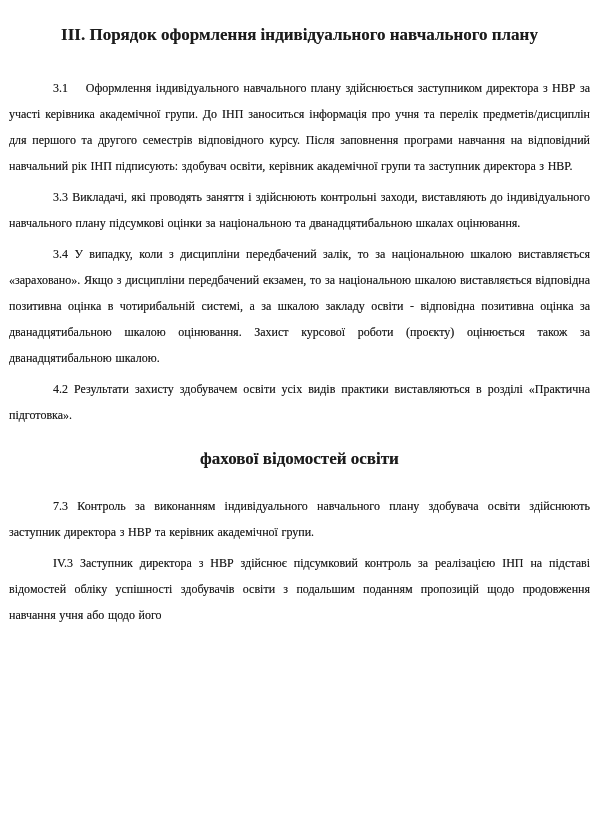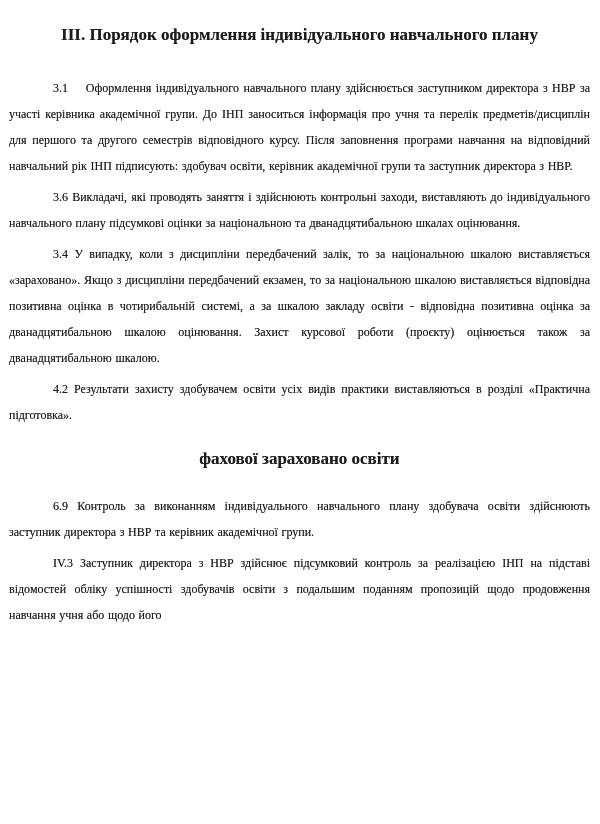--- a/index.html
+++ b/index.html
@@ -42,24 +42,24 @@
 </head>
 <body>
 
 <div class="page">
 
   <h1 class="heading heading-first">
     <span class="hline">III. Порядок оформлення індивідуального навчального плану</span>
   </h1>
 
   <p class="para">3.1&nbsp;&nbsp;&nbsp; Оформлення індивідуального навчального плану здійснюється заступником директора з НВР за участі керівника академічної групи. До ІНП заноситься інформація про учня та перелік предметів/дисциплін для першого та другого семестрів відповідного курсу. Після заповнення програми навчання на відповідний навчальний рік ІНП підписують: здобувач освіти, керівник академічної групи та заступник директора з НВР.</p>
-  <p class="para">3.6 Викладачі, які проводять заняття і здійснюють контрольні заходи, виставляють до індивідуального навчального плану підсумкові оцінки за національною та дванадцятибальною шкалах оцінювання.</p>
+  <p class="para">3.3 Викладачі, які проводять заняття і здійснюють контрольні заходи, виставляють до індивідуального навчального плану підсумкові оцінки за національною та дванадцятибальною шкалах оцінювання.</p>
   <p class="para">3.4 У випадку, коли з дисципліни передбачений залік, то за національною шкалою виставляється «зараховано». Якщо з дисципліни передбачений екзамен, то за національною шкалою виставляється відповідна позитивна оцінка в чотирибальній системі, а за шкалою закладу освіти - відповідна позитивна оцінка за дванадцятибальною шкалою оцінювання. Захист курсової роботи (проєкту) оцінюється також за дванадцятибальною шкалою.</p>
   <p class="para">4.2 Результати захисту здобувачем освіти усіх видів практики виставляються в розділі «Практична підготовка».</p>
 
   <h1 class="heading heading-second">
-    <span class="hline">фахової зараховано освіти</span>
+    <span class="hline">фахової відомостей освіти</span>
   </h1>
 
-  <p class="para">6.9 Контроль за виконанням індивідуального навчального плану здобувача освіти здійснюють заступник директора з НВР та керівник академічної групи.</p>
+  <p class="para">7.3 Контроль за виконанням індивідуального навчального плану здобувача освіти здійснюють заступник директора з НВР та керівник академічної групи.</p>
   <p class="para">IV.3 Заступник директора з НВР здійснює підсумковий контроль за реалізацією ІНП на підставі відомостей обліку успішності здобувачів освіти з подальшим поданням пропозицій щодо продовження навчання учня або щодо його</p>
 
 </div>
 
 </body></html>

